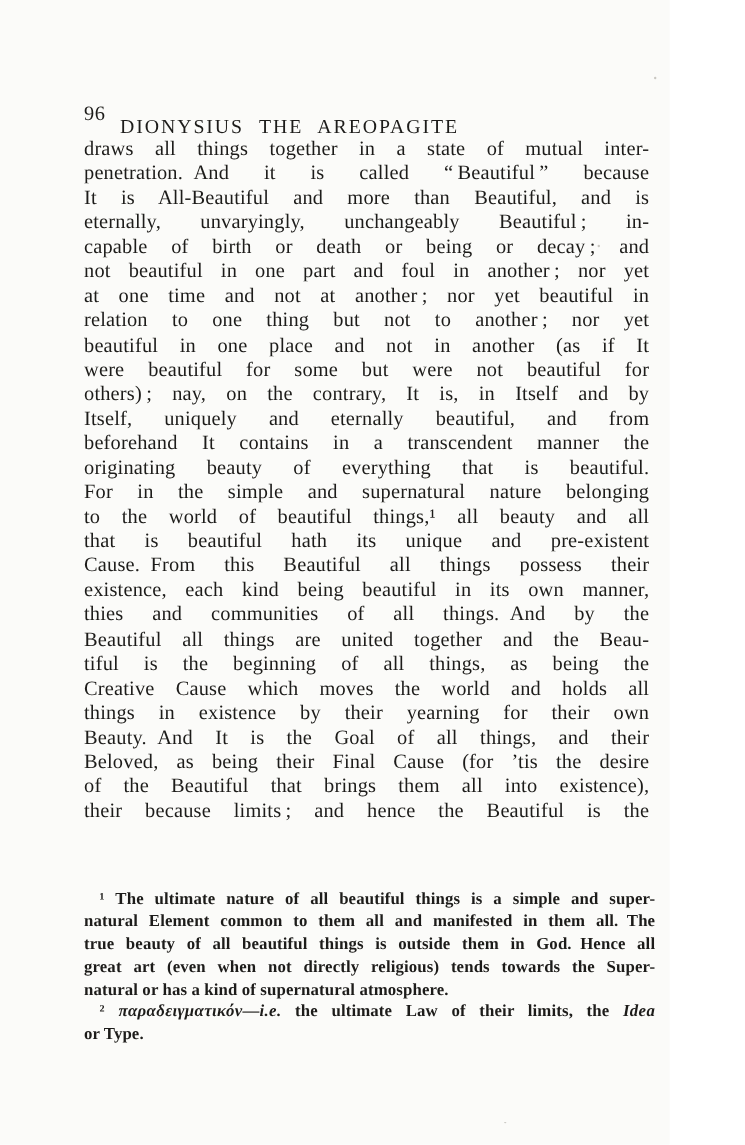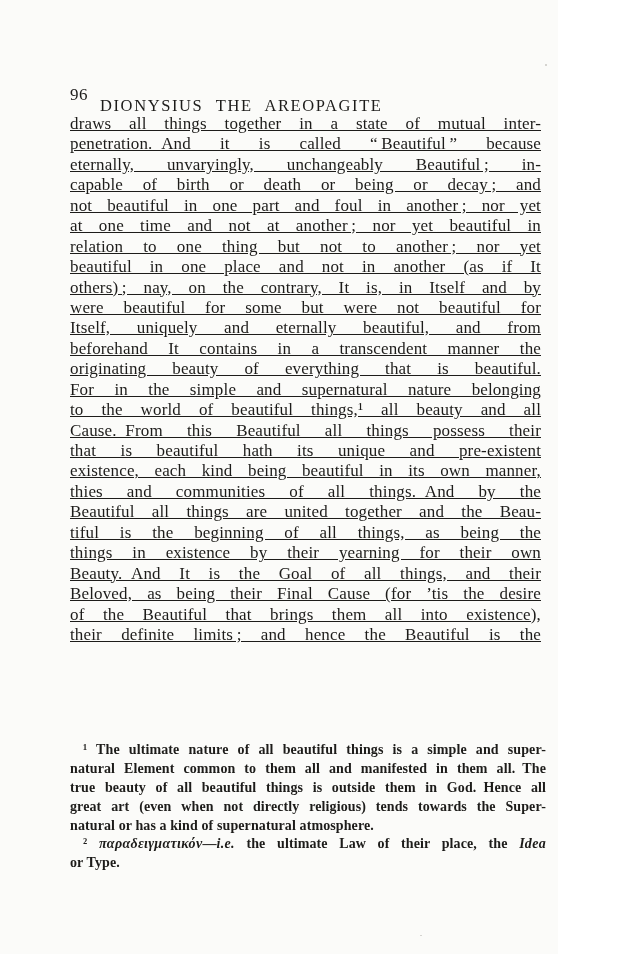--- a/index.html
+++ b/index.html
@@ -54,21 +54,20 @@
     width: 471px;
     font-size: 17px;
     letter-spacing: 0.15px;
   }
   .body-text .line {
     line-height: 20.45px;
     height: 20.45px;
     text-align: justify;
     text-align-last: justify;
     white-space: nowrap;
-    text-decoration: underline;
   }
   
   .footnotes {
     position: absolute;
     left: 70px;
     top: 741px;
     width: 476px;
     font-size: 14px;
     letter-spacing: 0.1px;
     font-weight: bold;
@@ -108,56 +107,58 @@
 <div class="scan-page">
 
   <div class="header">
     <span class="page-number">96</span>
     <span class="running-title">DIONYSIUS THE AREOPAGITE</span>
   </div>
 
   <div class="body-text">
       <div class="line">draws all things together in a state of mutual inter-</div>
       <div class="line">penetration. And it is called “ Beautiful ” because</div>
+      <div class="line">It is All-Beautiful and more than Beautiful, and is</div>
       <div class="line">eternally, unvaryingly, unchangeably Beautiful ; in-</div>
       <div class="line">capable of birth or death or being or decay ; and</div>
       <div class="line">not beautiful in one part and foul in another ; nor yet</div>
       <div class="line">at one time and not at another ; nor yet beautiful in</div>
       <div class="line">relation to one thing but not to another ; nor yet</div>
       <div class="line">beautiful in one place and not in another (as if It</div>
+      <div class="line">were beautiful for some but were not beautiful for</div>
       <div class="line">others) ; nay, on the contrary, It is, in Itself and by</div>
-      <div class="line">were beautiful for some but were not beautiful for</div>
       <div class="line">Itself, uniquely and eternally beautiful, and from</div>
       <div class="line">beforehand It contains in a transcendent manner the</div>
       <div class="line">originating beauty of everything that is beautiful.</div>
       <div class="line">For in the simple and supernatural nature belonging</div>
       <div class="line">to the world of beautiful things,¹ all beauty and all</div>
+      <div class="line">that is beautiful hath its unique and pre-existent</div>
       <div class="line">Cause. From this Beautiful all things possess their</div>
-      <div class="line">that is beautiful hath its unique and pre-existent</div>
       <div class="line">existence, each kind being beautiful in its own manner,</div>
       <div class="line">thies and communities of all things. And by the</div>
       <div class="line">Beautiful all things are united together and the Beau-</div>
       <div class="line">tiful is the beginning of all things, as being the</div>
+      <div class="line">Creative Cause which moves the world and holds all</div>
       <div class="line">things in existence by their yearning for their own</div>
       <div class="line">Beauty. And It is the Goal of all things, and their</div>
       <div class="line">Beloved, as being their Final Cause (for ’tis the desire</div>
       <div class="line">of the Beautiful that brings them all into existence),</div>
-      <div class="line">their definite limits ; and hence the Beautiful is the</div>
+      <div class="line">their because limits ; and hence the Beautiful is the</div>
     </div>
 
   <div class="footnotes">
     <div class="footnote">
         <div class="line">¹ The ultimate nature of all beautiful things is a simple and super-</div>
         <div class="line">natural Element common to them all and manifested in them all. The</div>
         <div class="line">true beauty of all beautiful things is outside them in God. Hence all</div>
         <div class="line">great art (even when not directly religious) tends towards the Super-</div>
         <div class="line">natural or has a kind of supernatural atmosphere.</div>
       </div>
     <div class="footnote">
-        <div class="line"><span>² </span><em>παραδειγματικόν</em><span>—</span><em>i.e.</em><span> the ultimate Law of their place, the </span><em>Idea</em></div>
+        <div class="line"><span>² </span><em>παραδειγματικόν</em><span>—</span><em>i.e.</em><span> the ultimate Law of their limits, the </span><em>Idea</em></div>
         <div class="line">or Type.</div>
       </div>
   </div>
 
   <span class="speck s1"></span>
   <span class="speck s2"></span>
   <span class="speck s3"></span>
 
 </div>
 

